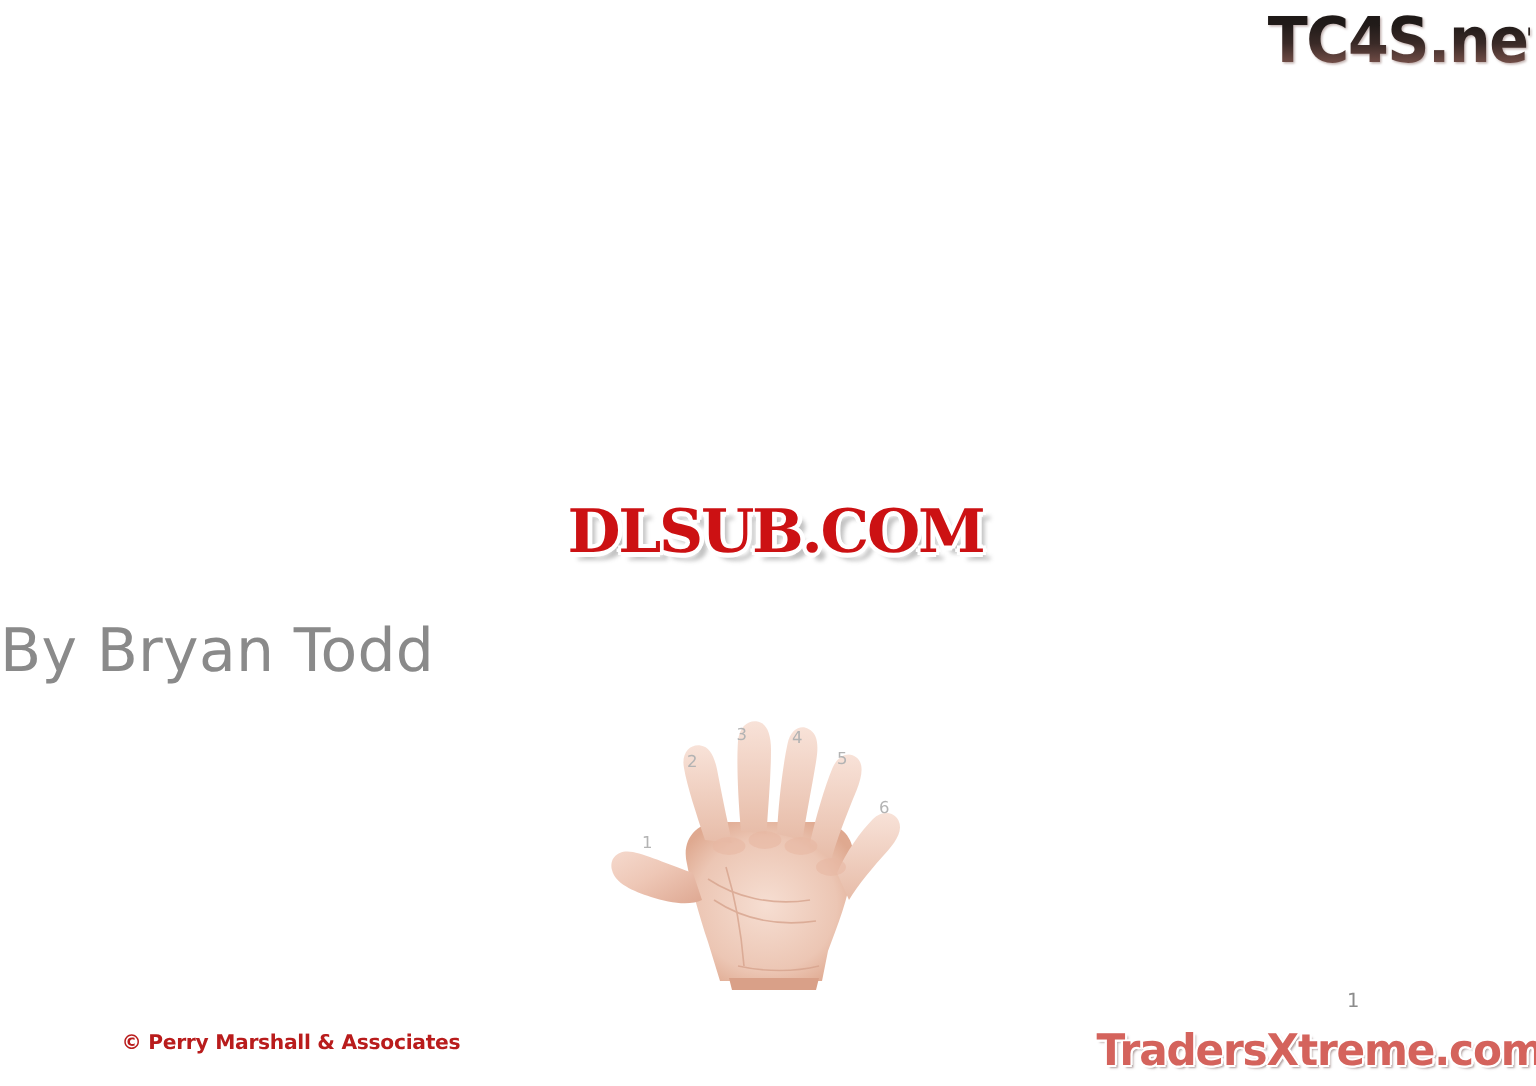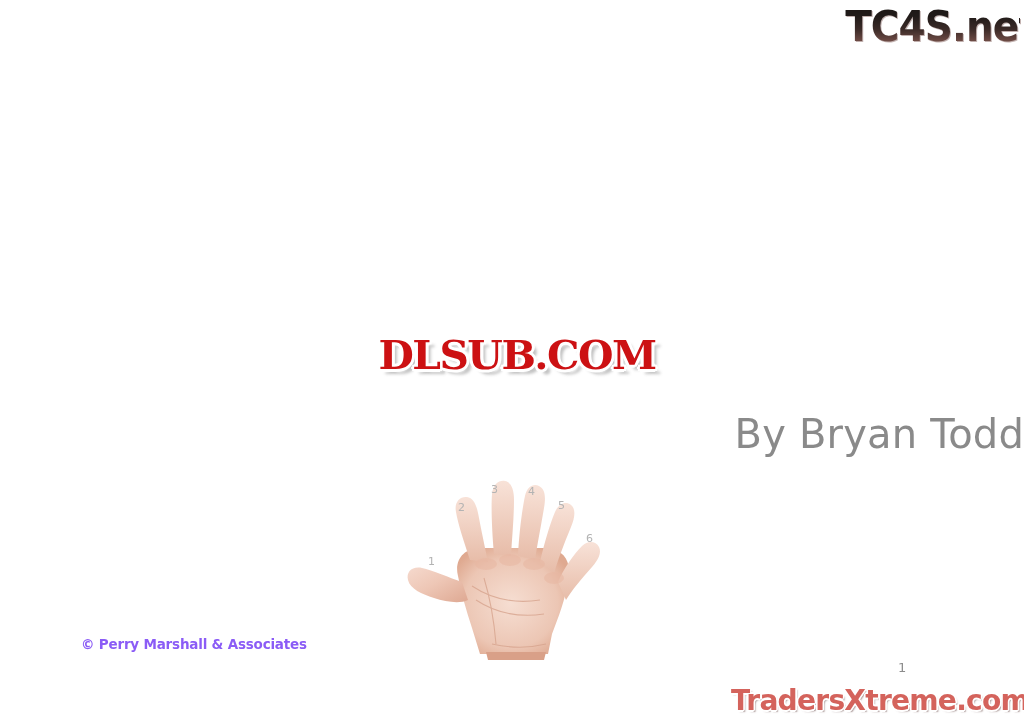--- a/index.html
+++ b/index.html
@@ -62,21 +62,21 @@
     letter-spacing: -0.5px;
     white-space: nowrap;
   }
 
   
   #subtitle {
     position: absolute;
     left: 0;
     top: 406px;
     width: 1024px;
-    text-align: right;
+    text-align: left;
     font-family: "DejaVu Sans", sans-serif;
     font-size: 40px;
     line-height: 56px;
     font-weight: 400;
     color: #8a8a8a;
     letter-spacing: 0.2px;
     white-space: nowrap;
   }
 
   
@@ -120,25 +120,25 @@
     font-size: 11px;
     color: #b3b3b3;
     user-select: none;
     line-height: 12px;
   }
 
   
   #copyright {
     position: absolute;
     left: 81px;
-    top: 636px;
+    top: 687px;
     font-family: "DejaVu Sans", sans-serif;
     font-size: 13.5px;
     font-weight: bold;
-    color: #8b5cf6;
+    color: #b91c1c;
     letter-spacing: -0.2px;
     white-space: nowrap;
   }
   #page-number {
     position: absolute;
     left: 898px;
     top: 660px;
     font-family: "DejaVu Sans", sans-serif;
     font-size: 13px;
     color: #8c8c8c;

